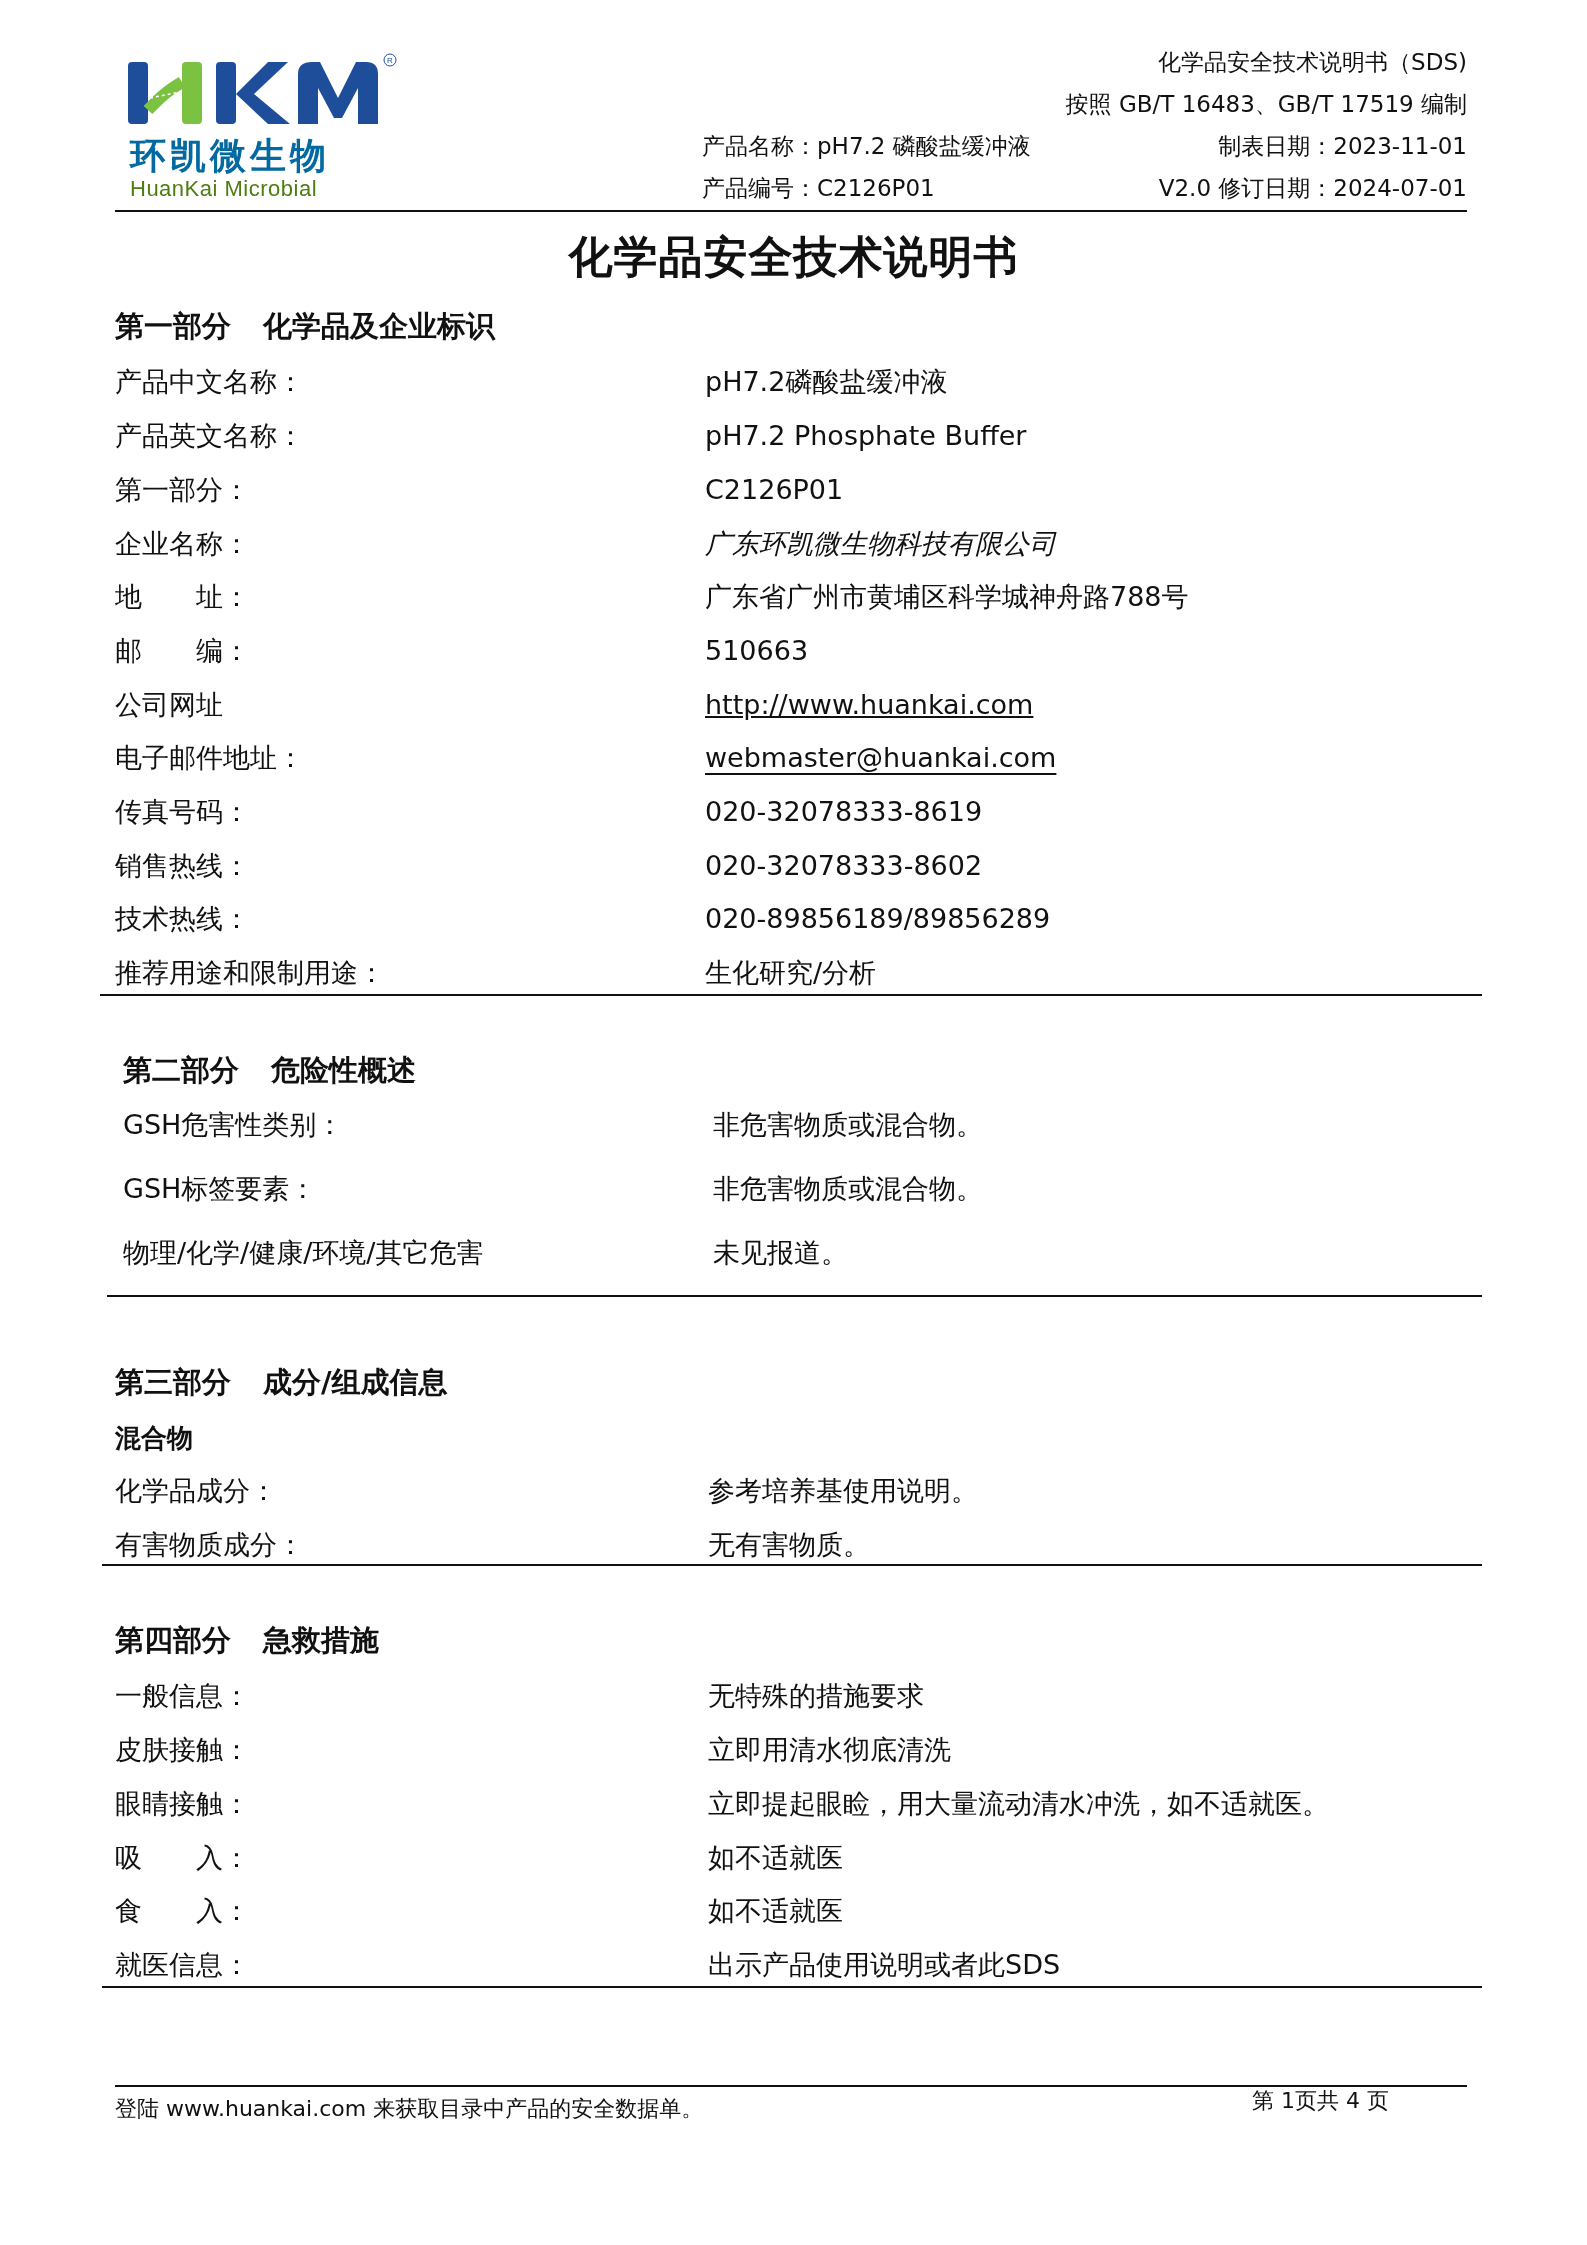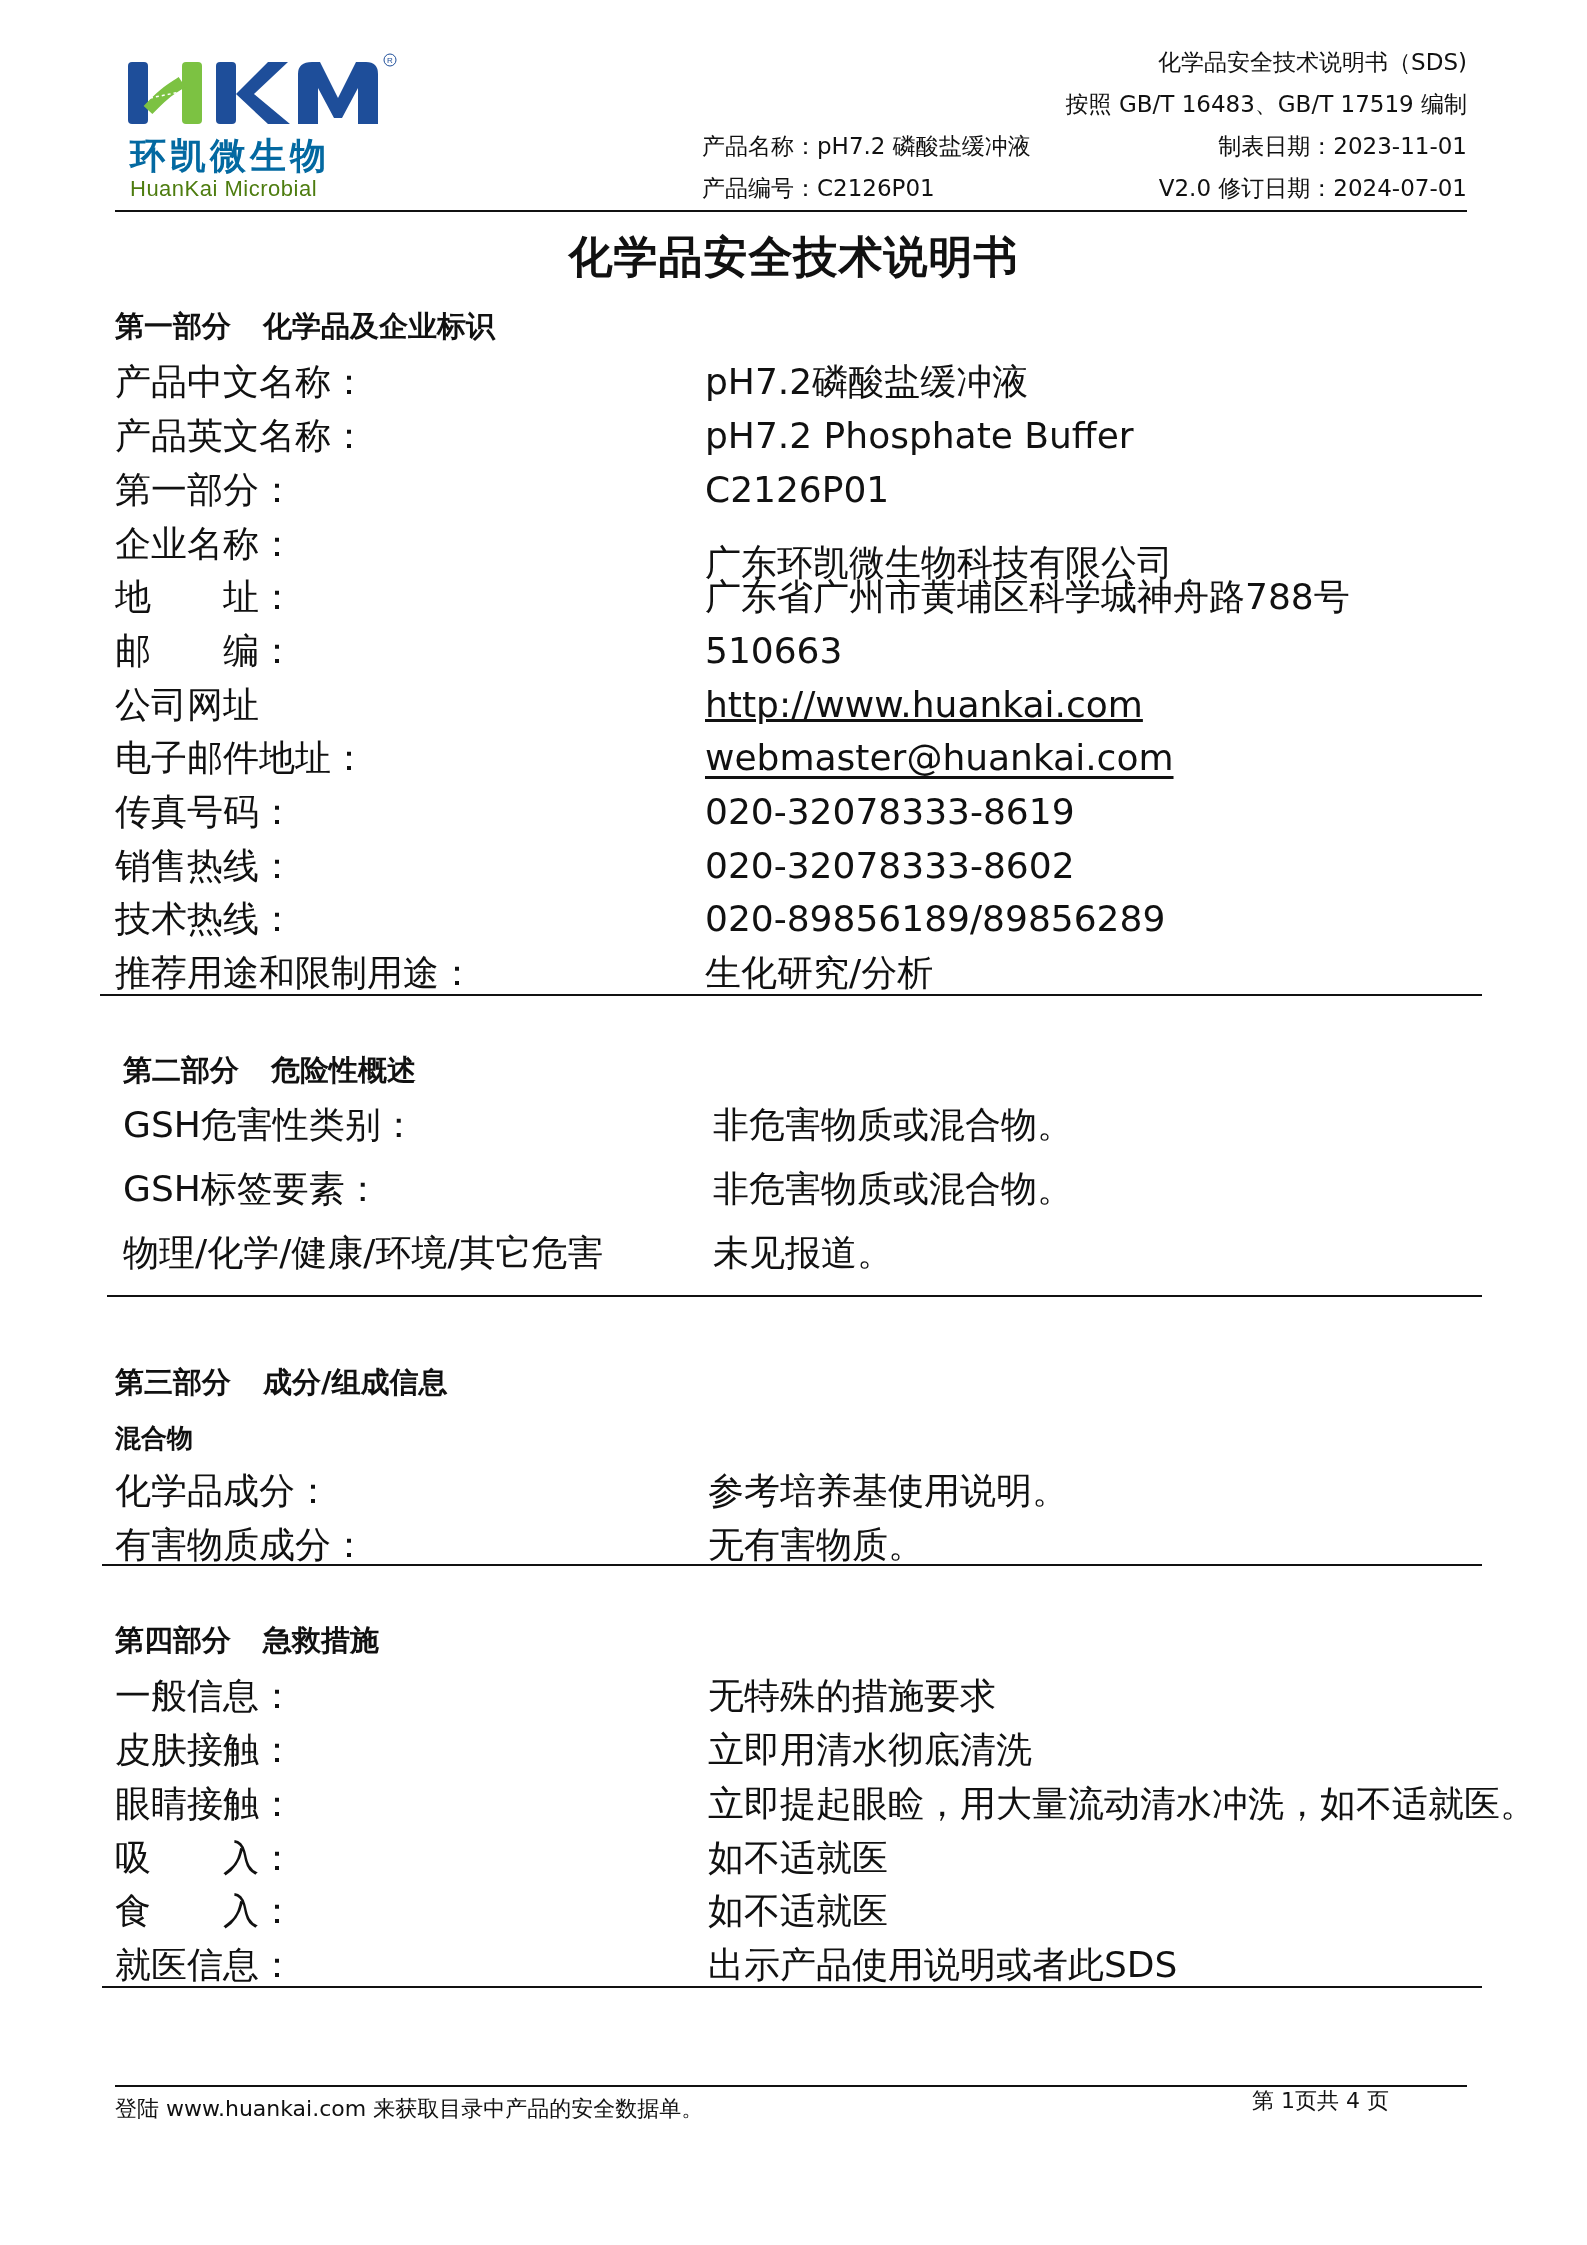--- a/index.html
+++ b/index.html
@@ -13,21 +13,21 @@
   .logo { position: absolute; left: 120px; top: 52px; width: 290px; height: 150px; }
   .logo-cn { position: absolute; left: 10px; top: 80px; font-size: 36px; color: #0369a1; letter-spacing: 4px; font-weight: bold; }
   .logo-en { position: absolute; left: 10px; top: 124px; font-size: 22px; color: #4d7c0f; font-family: "Liberation Sans", sans-serif; letter-spacing: 0.5px; }
   
   .hdr { font-size: 23px; color: #111; line-height: 30px; }
   .hdr-right { right: 120px; text-align: right; }
   .rule { position: absolute; height: 2px; background: #111; }
   .title { left: 0; width: 1587px; text-align: center; top: 228px; font-size: 44px; font-weight: bold; letter-spacing: 1px; }
   .sec-h { font-size: 29px; font-weight: bold; line-height: 36px; }
   .sec-h .gap { display: inline-block; width: 32px; }
-  .row-label, .row-val { font-size: 36px; line-height: 34px; text-align: right; }
+  .row-label, .row-val { font-size: 27px; line-height: 34px; text-align: right; }
   .email { text-decoration: underline; text-underline-offset: 6px; }
   .sub-h { font-size: 26px; font-weight: bold; }
   .footer-text { font-size: 22px; }
   .page-num { font-size: 22px; }
 </style>
 </head>
 <body>
 
 <div class="logo">
   <svg width="280" height="80" viewBox="0 0 280 80" style="position:absolute;left:0;top:0;">
@@ -68,21 +68,21 @@
   <div class="abs row-label" style="left:115px; top:365px;">产品中文名称：</div>
   <div class="abs row-val" style="left:705px; top:365px;">pH7.2磷酸盐缓冲液</div>
 
   <div class="abs row-label" style="left:115px; top:419px;">产品英文名称：</div>
   <div class="abs row-val" style="left:705px; top:419px;">pH7.2 Phosphate Buffer</div>
 
   <div class="abs row-label" style="left:115px; top:473px;">第一部分：</div>
   <div class="abs row-val" style="left:705px; top:473px;">C2126P01</div>
 
   <div class="abs row-label" style="left:115px; top:527px;">企业名称：</div>
-  <div class="abs row-val" style="left:705px; top:546px;">广东环凯微生物科技有限公司</div>
+  <div class="abs row-val" style="left:705px; top:527px;font-style:italic;">广东环凯微生物科技有限公司</div>
 
   <div class="abs row-label" style="left:115px; top:580px;">地　　址：</div>
   <div class="abs row-val" style="left:705px; top:580px;">广东省广州市黄埔区科学城神舟路788号</div>
 
   <div class="abs row-label" style="left:115px; top:634px;">邮　　编：</div>
   <div class="abs row-val" style="left:705px; top:634px;">510663</div>
 
   <div class="abs row-label" style="left:115px; top:688px;">公司网址</div>
   <div class="abs row-val" style="left:705px; top:688px;text-decoration:underline;">http://www.huankai.com</div>
 

